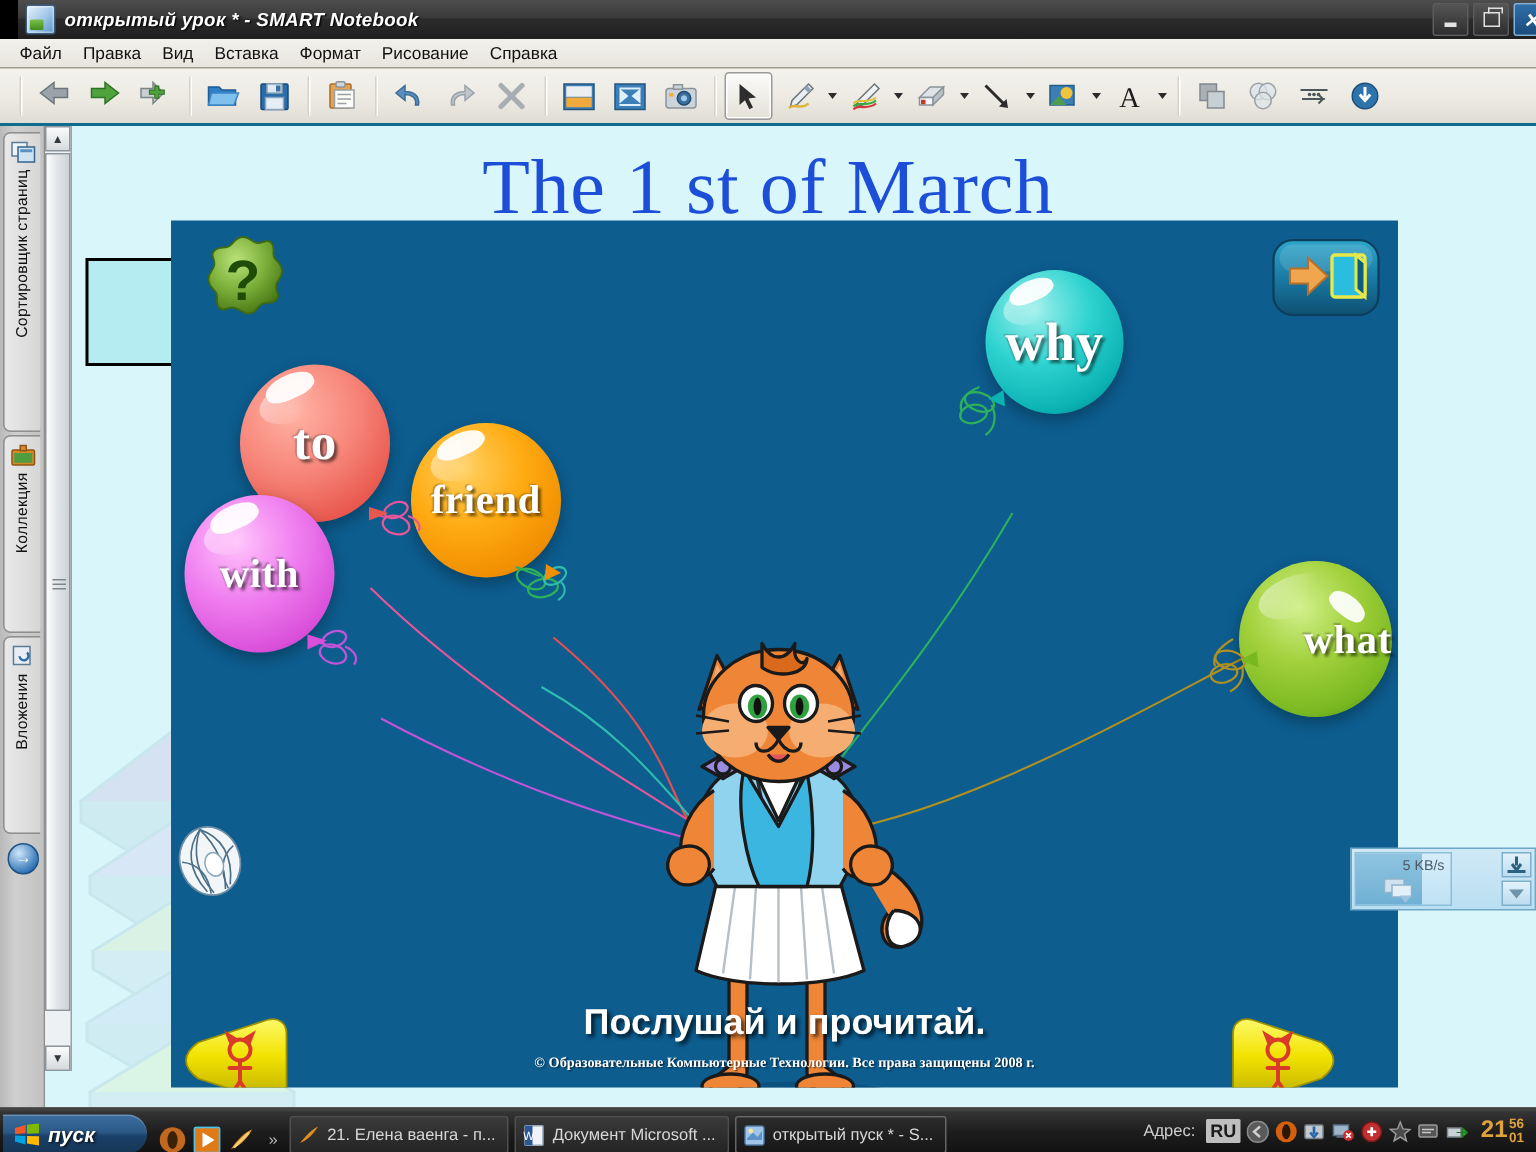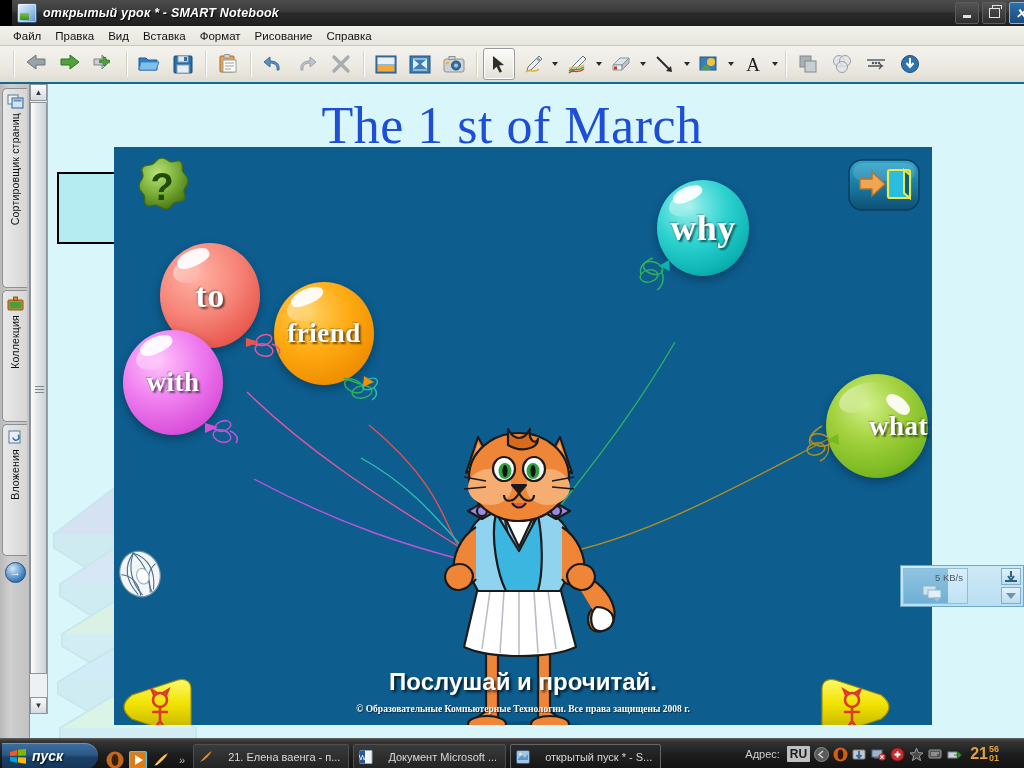--- a/index.html
+++ b/index.html
@@ -246,29 +246,29 @@
   }
   .start .slabel{
     color:#fff;font-size:14px;font-style:italic;font-weight:bold;
     text-shadow:1px 1px 2px rgba(0,0,0,.9);
   }
   .ql{display:flex;align-items:center;margin-left:8px;gap:5px;flex:0 0 auto;}
   .qlicon{width:18px;height:18px;border-radius:2px;position:relative;}
   .qlchev{color:#b9b9b9;font-size:11px;margin-left:4px;letter-spacing:-2px;}
   .tasks{display:flex;align-items:center;margin-left:10px;gap:4px;flex:0 0 auto;}
   .taskbtn{
-    height:23px;padding:0 8px 0 5px;display:flex;align-items:center;gap:15px;
+    height:23px;padding:0 8px 0 5px;display:flex;align-items:center;gap:5px;
     background:linear-gradient(to bottom,#3a3a3a,#242424);
     border:1px solid #4f4f4f;border-radius:2px;
     color:#d8d8d8;font-size:11px;white-space:nowrap;max-width:150px;overflow:hidden;
   }
   .taskbtn.active{background:linear-gradient(to bottom,#2b2b2b,#161616);border-color:#666;}
   .tbico{width:14px;height:14px;flex:0 0 auto;border-radius:2px;}
   .tray{
-    position:absolute;right:18px;top:0;height:30px;display:flex;align-items:center;
+    position:absolute;right:1px;top:0;height:30px;display:flex;align-items:center;
     padding-right:4px;gap:4px;
   }
   .tray-label{color:#cfcfcf;font-size:11px;margin-right:3px;}
   .lang{
     background:#bfbfbf;color:#1b1b1b;font-size:12px;font-weight:bold;
     padding:1px 3px;border-radius:1px;
   }
   .trayicon{width:15px;height:15px;flex:0 0 auto;}
   .clock{
     color:#e0a33c;font-weight:bold;font-size:16px;display:flex;align-items:center;

